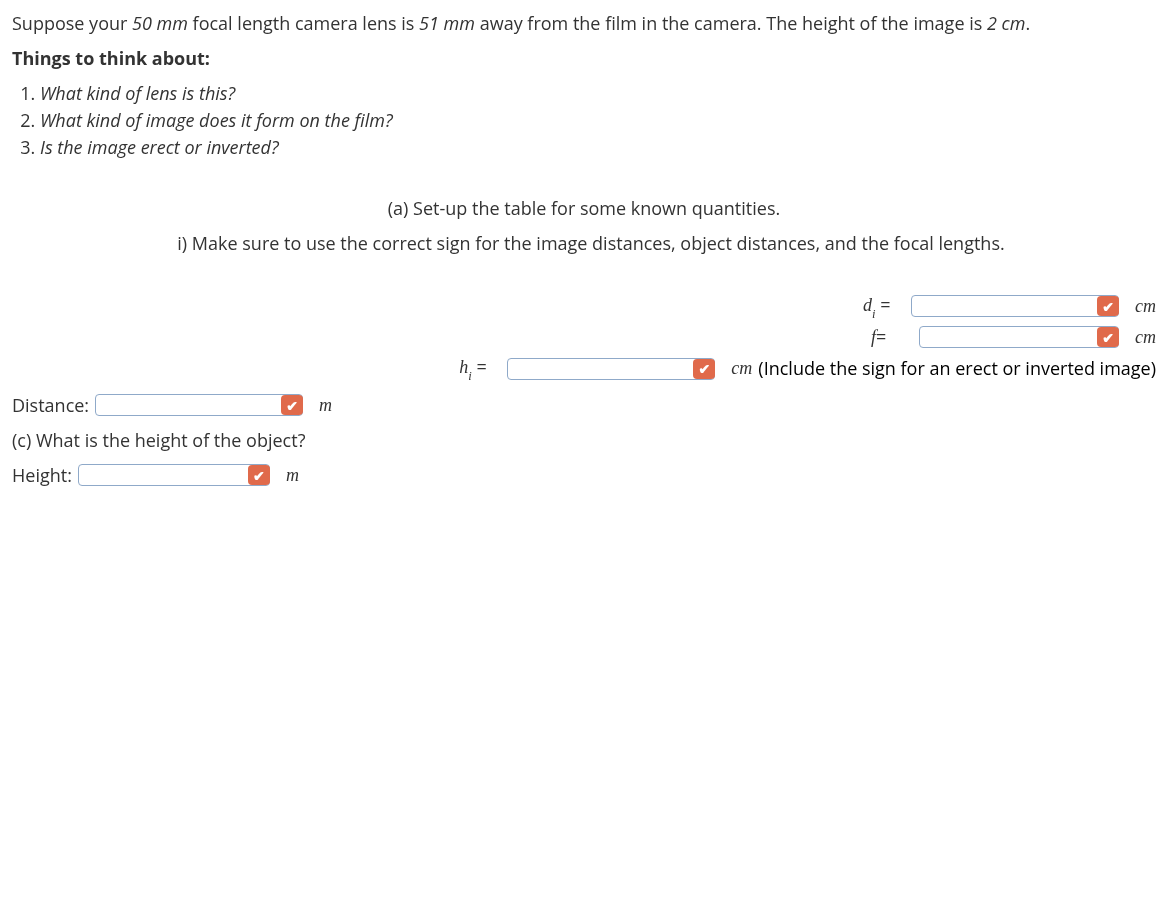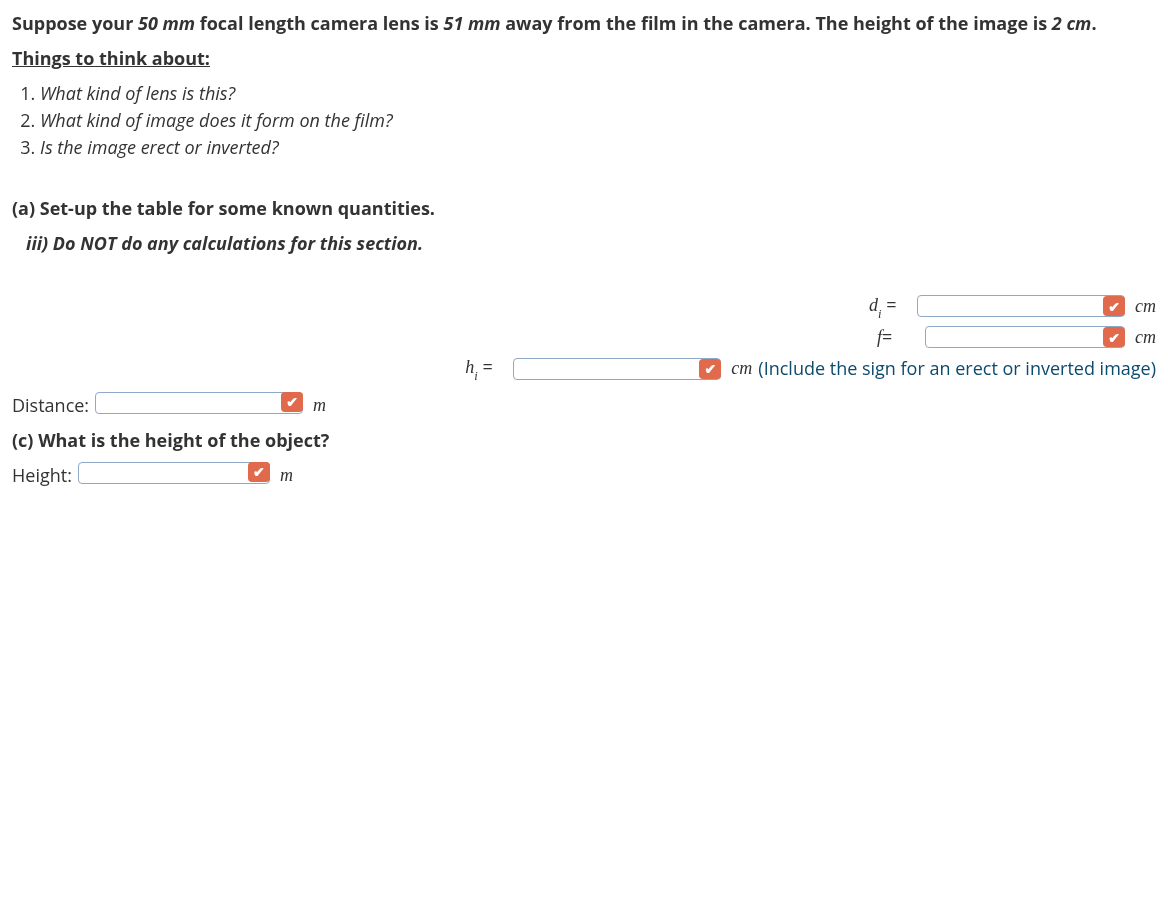--- a/index.html
+++ b/index.html
@@ -6,39 +6,38 @@
     font-family: "Open Sans", "Segoe UI", Arial, sans-serif;
     font-size: 18px;
     color: #333;
     margin: 0;
     padding: 10px 12px;
     width: 1144px;
     line-height: 1.5;
   }
   p {
     margin: 0 0 8px 0;
-    font-weight: bold;
   }
   .ital {
     font-style: italic;
   }
   .bold {
     font-weight: 700;
-    text-decoration: underline;
   }
   ol {
     margin: 4px 0 20px 0;
     padding-left: 28px;
   }
   ol li {
     margin: 0;
     padding: 0;
   }
   .sect {
     margin-top: 34px;
+    text-align: center;
   }
   .var {
     font-style: italic;
     font-family: Georgia, "Times New Roman", serif;
   }
   .sub {
     font-size: 0.7em;
     vertical-align: sub;
     position: relative;
     top: 2px;
@@ -75,32 +74,32 @@
     color: #fff;
     font-size: 14px;
     font-weight: bold;
     margin-left: -28px;
     position: relative;
     z-index: 2;
   }
   .unit {
     font-style: italic;
     font-family: Georgia, "Times New Roman", serif;
-    margin-left: 4px;
+    margin-left: 10px;
   }
   .note {
     font-size: 18px;
-    color: #0c4a6e;
+    color: #000000;
   }
   .qb {
     margin-top: 8px;
   }
   .row-inline {
     display: flex;
-    align-items: flex-start;
+    align-items: center;
     gap: 6px;
     flex-wrap: wrap;
   }
 </style>
 </head>
 <body>
 
 <p>
   <span>Suppose your </span><span class="ital">50 mm</span><span> focal length camera lens is </span><span class="ital">51 mm</span><span> away from the film in the camera. The height of the image is </span><span class="ital">2 cm</span><span>.</span>
 </p>
@@ -108,21 +107,21 @@
 <p class="bold">Things to think about:</p>
 
 <ol>
   <li><span class="ital">What kind of lens is this?</span></li>
   <li><span class="ital">What kind of image does it form on the film?</span></li>
   <li><span class="ital">Is the image erect or inverted?</span></li>
 </ol>
 
 <div class="sect">
   <p>(a) Set-up the table for some known quantities.</p>
-  <p class="ital" style="white-space:pre-wrap;"><span>   iii) Do NOT do any calculations for this section.</span></p>
+  <p style="white-space:pre-wrap;"><span>   i) Make sure to use the correct sign for the image distances, object distances, and the focal lengths.</span></p>
 </div>
 
 <div style="height:24px"></div>
 
 <div class="answer-row">
   <span class="label-col">
     <span class="var">d</span><span class="var sub">i</span><span> = </span>
   </span>
   <input class="ans-input" type="text" value="" style="">
   <span class="check">✔</span>

